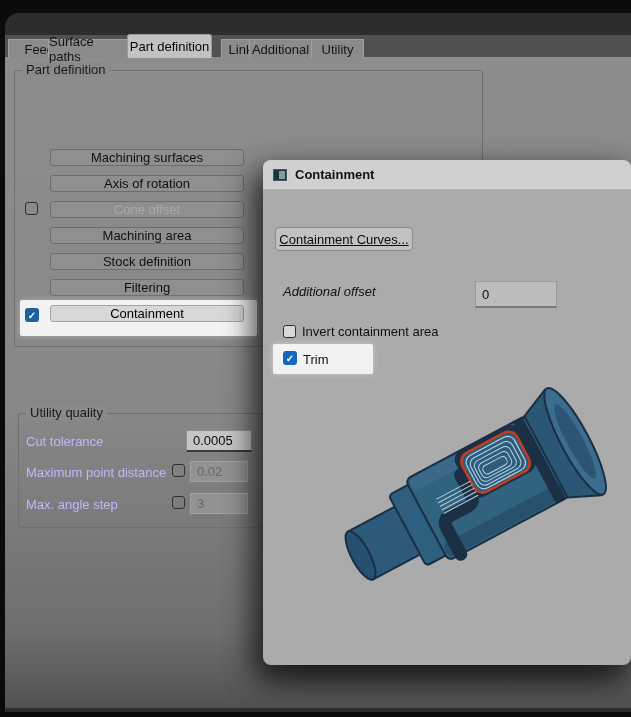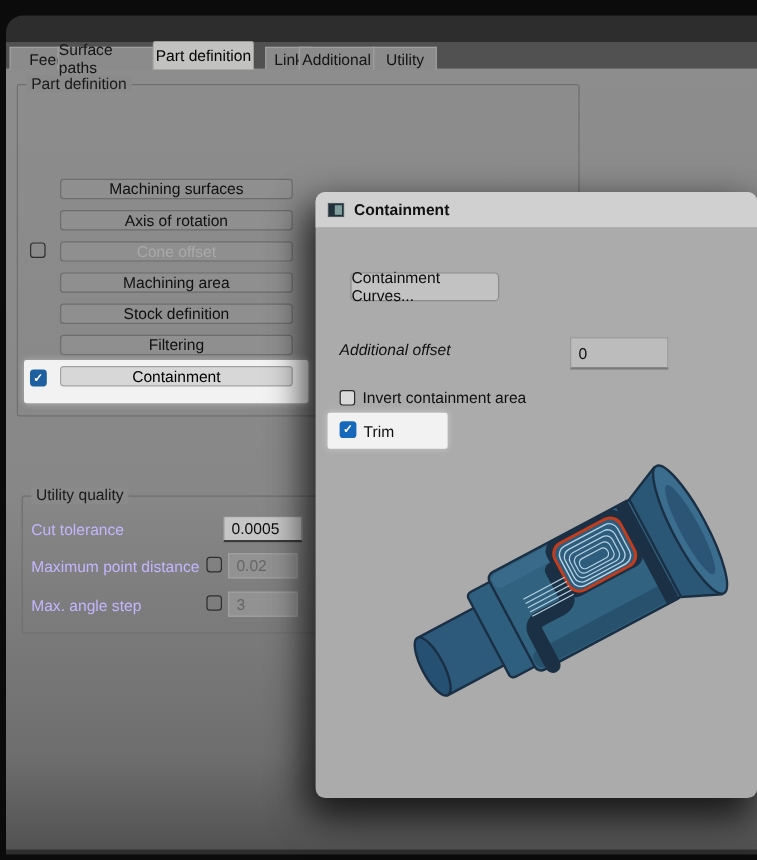--- a/index.html
+++ b/index.html
@@ -94,21 +94,21 @@
 
 <div class="abs dialog">
   <div class="abs titlebar">
     <svg width="14" height="12">
       <rect x="0.5" y="0.5" width="13" height="11" fill="#22303c" stroke="#4a585e"></rect>
       <rect x="6" y="2" width="6" height="8" fill="#7e9e9b"></rect>
     </svg>
     <span class="title-text">Containment</span>
   </div>
 
-  <div class="abs dbtn" style="left:29px;top:67px;width:124px;height:24px;">Containment Curves...</div>
+  <div class="abs dbtn" style="left:12px;top:67px;width:138px;height:24px;text-decoration:underline;">Containment Curves...</div>
 
   <div class="abs dtxt" style="left:20px;top:124px;font-style:italic;">Additional offset</div>
   <div class="abs linput" style="left:212px;top:121px;width:82px;height:27px;">0</div>
 
   <div class="abs cbl" style="left:20px;top:165px;"></div>
   <div class="abs dtxt" style="left:39px;top:164px;">Invert containment area</div>
 
   <div class="abs hl" style="left:10px;top:184px;width:100px;height:30px;"></div>
   <div class="abs cbl blue" style="left:20px;top:191px;">
       <span>✓</span>

